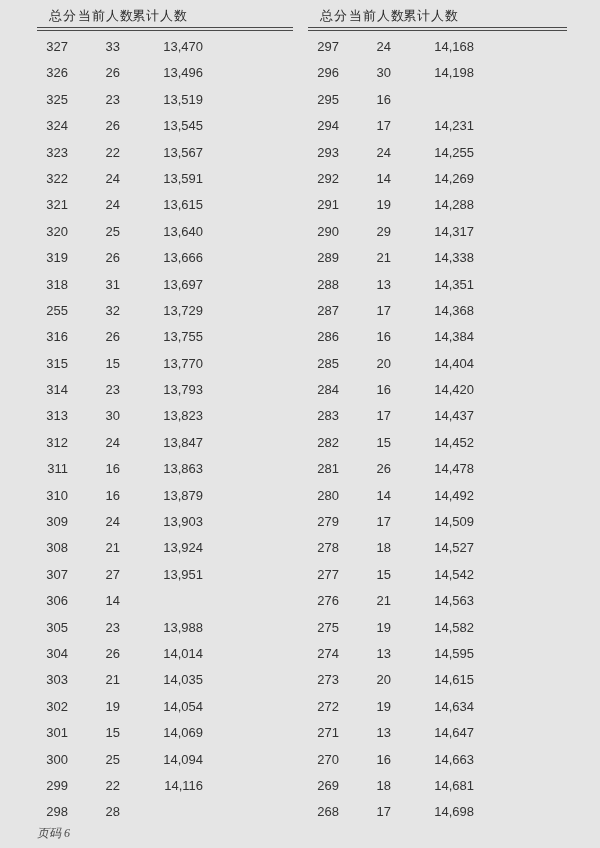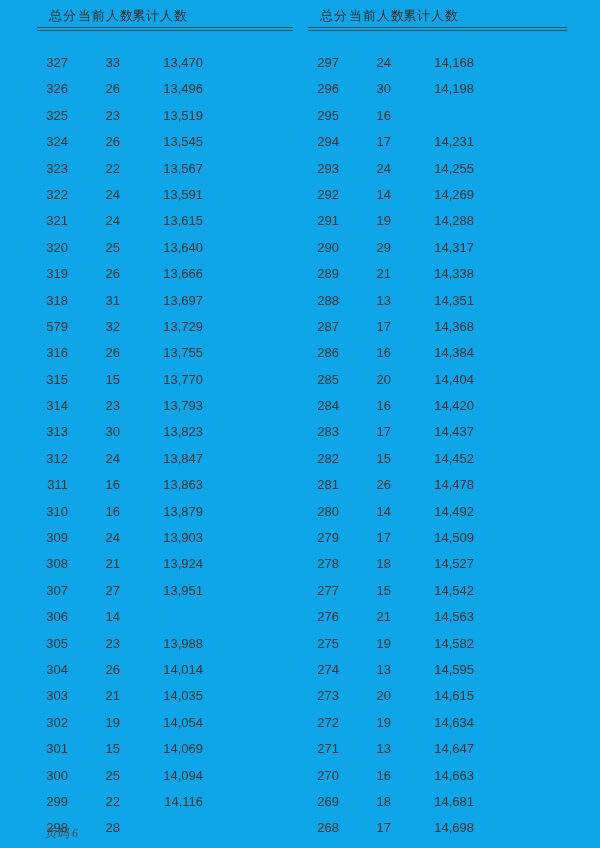--- a/index.html
+++ b/index.html
@@ -5,21 +5,21 @@
   html, body {
     margin: 0;
     padding: 0;
     background: #ffffff;
     font-family: "Liberation Sans", sans-serif;
   }
   .page {
     position: relative;
     width: 600px;
     height: 848px;
-    background: #0ea5e9;
+    background: #e5e5e5;
     overflow: hidden;
   }
   .stable {
     position: absolute;
     top: 6px;
   }
   .stable.left  { left: 37px;  width: 256px; }
   .stable.right { left: 308px; width: 259px; }
   .thead {
     position: relative;
@@ -31,42 +31,41 @@
   .thead .h { position: absolute; top: 1px; white-space: nowrap; }
   .thead .h1 { left: 12px; }
   .thead .h2 { left: 41px; text-align: center; }
   .thead .h3 { left: 95px; }
   .rule {
     margin-top: 5px;
     height: 2px;
     border-top: 1px solid #4a4a4a;
     border-bottom: 1px solid #4a4a4a;
   }
-  .tbody { margin-top: 19px; }
+  .tbody { margin-top: 3px; }
   .row {
     display: grid;
     grid-template-columns: 31px 52px 83px 1fr;
     height: 26.4px;
     line-height: 26.4px;
   }
   .row .c {
     text-align: right;
     font-size: 13px;
     color: #333333;
     white-space: nowrap;
   }
   .footer {
     position: absolute;
     left: 37px;
     top: 825px;
     font-family: "Liberation Serif", serif;
     font-style: italic;
     font-size: 12px;
     color: #4d4d4d;
-    margin-left: 8px;
   }
 </style>
 </head>
 <body>
 
 <div class="page">
 
   <div class="stable left">
     <div class="thead">
       <span class="h h1">总分</span>
@@ -119,21 +118,21 @@
           <span class="c c1">319</span>
           <span class="c c2">26</span>
           <span class="c c3">13,666</span>
         </div>
         <div class="row">
           <span class="c c1">318</span>
           <span class="c c2">31</span>
           <span class="c c3">13,697</span>
         </div>
         <div class="row">
-          <span class="c c1">579</span>
+          <span class="c c1">255</span>
           <span class="c c2">32</span>
           <span class="c c3">13,729</span>
         </div>
         <div class="row">
           <span class="c c1">316</span>
           <span class="c c2">26</span>
           <span class="c c3">13,755</span>
         </div>
         <div class="row">
           <span class="c c1">315</span>

